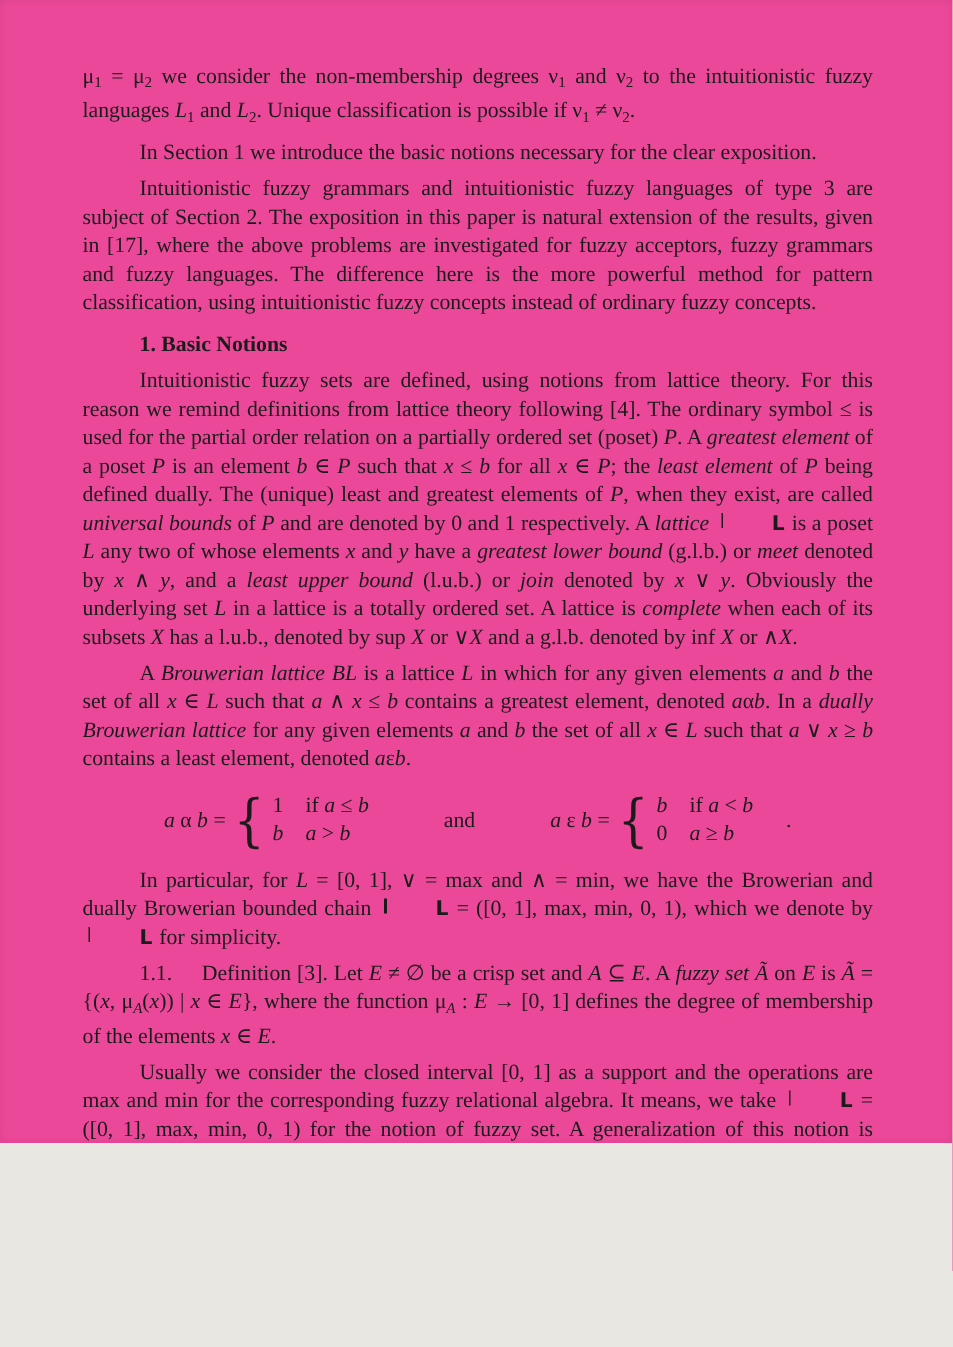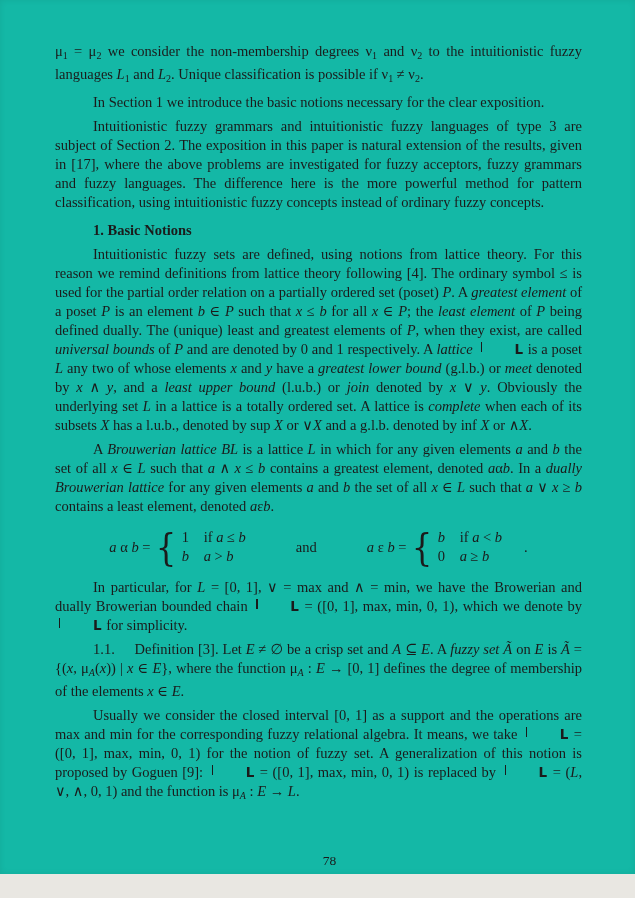--- a/index.html
+++ b/index.html
@@ -1,16 +1,16 @@
 <!DOCTYPE html>
 <html><head>
 <meta charset="utf-8">
 <style>
   html,body{margin:0;padding:0;background:#e9e7e2;}
-  .page{position:relative;width:635px;height:874px;margin:0 auto;background:#14b8a6;
+  .page{position:relative;width:635px;height:762px;margin:0 auto;background:#ec4899;
         font-family:"Liberation Serif","DejaVu Serif",serif;font-size:14.5px;line-height:19px;
         color:#1b1b1b;overflow:hidden;box-shadow:inset 0 0 6px rgba(0,0,0,.08);}
   .content{position:absolute;left:55px;top:42px;width:527px;text-align:justify;}
   p.para{margin:0 0 5px 0;text-indent:38px;}
   p.noind{text-indent:0;}
   p.heading{font-weight:bold;margin:9px 0 5px 0;text-indent:38px;text-align:left;}
   .i{font-style:italic}
   .b{font-weight:normal}
   .bi{font-weight:normal;font-style:italic}
   .sub{font-size:10px;vertical-align:-3px;}

